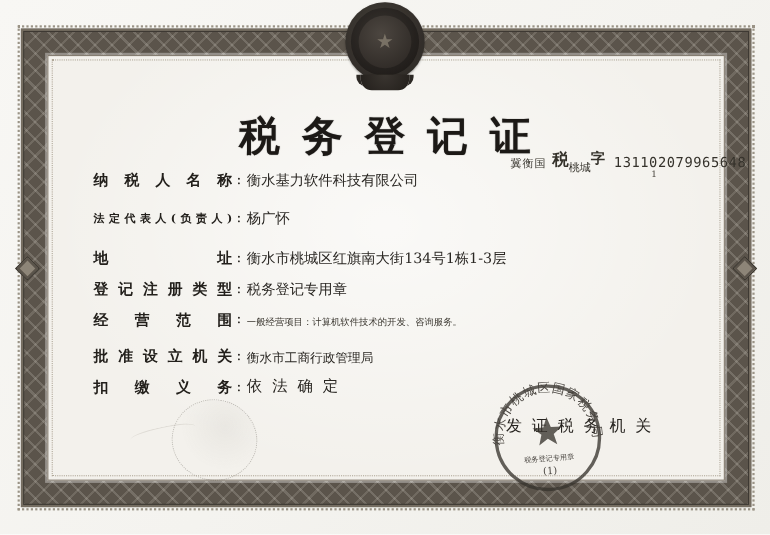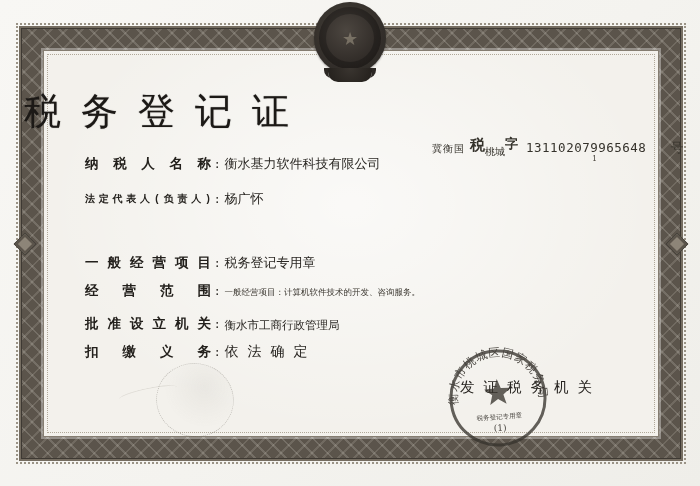--- a/index.html
+++ b/index.html
@@ -46,39 +46,39 @@
     color:rgba(205,195,170,.38);font-size:18px;
   }
   .emblem-base{
     position:absolute;left:16px;top:66px;width:44px;height:14px;
     background:radial-gradient(circle at 50% 0%,#3a3530 0%,#27231f 80%);
     border-radius:0 0 10px 10px;
     box-shadow:-6px -2px 0 -2px #2c2824,6px -2px 0 -2px #2c2824;
   }
   
   .title{
-    position:absolute;left:0;right:0;top:83px;margin:4px;text-align:left;
-    font-size:37px;font-weight:normal;color:#1c1916;
+    position:absolute;left:0;right:0;top:83px;margin:16px;text-align:center;
+    font-size:37px;font-weight:bold;color:#1c1916;
     letter-spacing:20px;text-indent:20px;
     text-shadow:0 0 1px rgba(0,0,0,.55);
   }
   
   .serial{position:absolute;top:137px;left:432px;white-space:nowrap;color:#35322b;}
-  .s-region{font-size:10px;letter-spacing:1px;}
+  .s-region{font-size:10px;letter-spacing:1px;margin-left:32px;}
   .s-tax{font-size:15px;font-weight:bold;position:relative;top:-2px;margin-left:5px;}
   .s-district{font-size:10px;position:relative;top:3px;}
   .s-zi{font-size:13px;font-weight:bold;position:relative;top:-4px;}
   .s-number{font-family:"DejaVu Sans Mono","Liberation Mono",monospace;font-size:12.5px;letter-spacing:.5px;margin-left:8px;}
   .s-annot{position:absolute;top:17px;left:160px;font-size:8px;color:#4a463e;}
   .s-suffix{font-size:13px;margin-left:24px;}
   
   .row{position:absolute;left:85px;white-space:nowrap;}
   .label{
     display:inline-block;width:126px;font-size:13.5px;font-weight:600;color:#23201c;
-    text-align:justify;text-align-last:justify;vertical-align:middle;white-space:nowrap;font-family:Liberation Mono, monospace;
+    text-align:justify;text-align-last:justify;vertical-align:middle;white-space:nowrap;
   }
   .row.tight .label{font-size:10px;font-weight:600;}
   .colon{margin:0 5px 0 4px;font-size:13px;vertical-align:middle;}
   .value{font-size:13px;color:#2a2723;vertical-align:middle;}
   .row-scope .value{font-size:8.5px;color:#3a362f;position:relative;top:2px;}
   .row-authority .value{font-size:11.5px;position:relative;top:2px;margin-top:21px;}
   .row-withholding .value{font-size:14px;letter-spacing:9px;}
   .r1{top:153px;} .r2{top:188px;} .r3{top:224px;} .r4{top:252px;}
   .r5{top:280px;} .r6{top:313px;} .r7{top:341px;}
   
@@ -130,23 +130,26 @@
   </div>
 
   <div class="row r1">
     <span class="label">纳税人名称</span><span class="colon">:</span><span class="value">衡水基力软件科技有限公司</span>
   </div>
 
   <div class="row r2 tight">
     <span class="label">法定代表人(负责人)</span><span class="colon">:</span><span class="value">杨广怀</span>
   </div>
 
+  <div class="row r3">
+    <span class="label">地址</span><span class="colon">:</span><span class="value">衡水市桃城区红旗南大街134号1栋1-3层</span>
+  </div>
 
   <div class="row r4">
-    <span class="label">一般经营项目</span><span class="colon">:</span><span class="value">税务登记专用章</span>
+    <span class="label">登记注册类型</span><span class="colon">:</span><span class="value">税务登记专用章</span>
   </div>
 
   <div class="row r5 row-scope">
     <span class="label">经营范围</span><span class="colon">:</span><span class="value">一般经营项目：计算机软件技术的开发、咨询服务。</span>
   </div>
 
   <div class="row r6 row-authority">
     <span class="label">批准设立机关</span><span class="colon">:</span><span class="value">衡水市工商行政管理局</span>
   </div>
 

